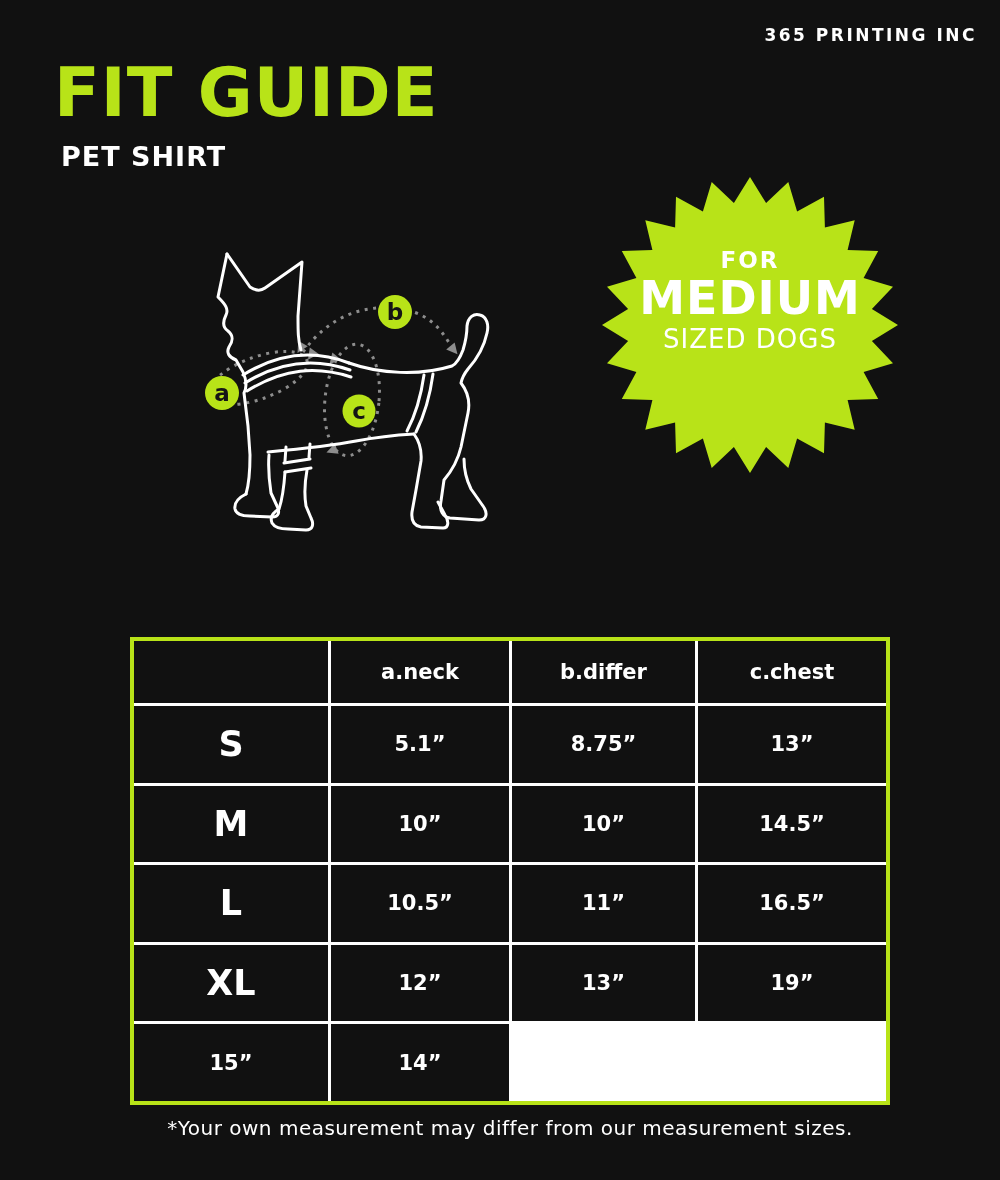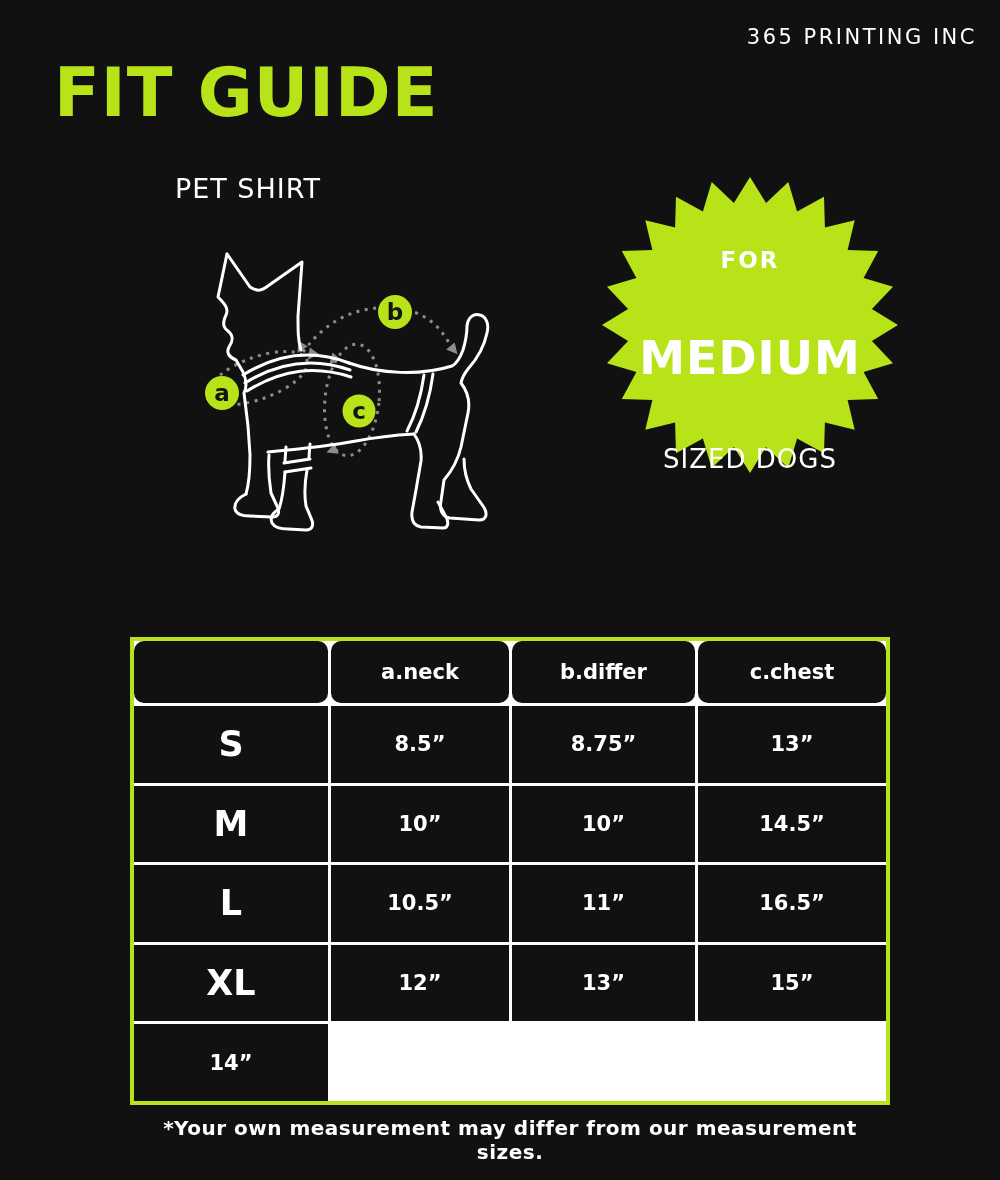--- a/index.html
+++ b/index.html
@@ -13,42 +13,41 @@
   html,body{width:1000px;height:1180px;}
   body{
     background:var(--bg);
     font-family:"DejaVu Sans","Liberation Sans",sans-serif;
     position:relative;
     overflow:hidden;
     color:var(--white);
   }
   .brand{
     position:absolute;top:25px;right:23px;
-    font-size:21px;font-weight:normal;letter-spacing:2.5px;
+    font-size:17px;font-weight:bold;letter-spacing:2.5px;
     color:var(--white);
   }
   .title{
     position:absolute;left:54px;top:60px;
     font-size:67px;font-weight:bold;letter-spacing:1px;line-height:1;
     color:var(--accent);
   }
   .subtitle{
     position:absolute;left:61px;top:141px;width:374px;
-    text-align:center;
-    font-size:27px;font-weight:normal;letter-spacing:1px;
+    text-align:left;
+    font-size:27px;font-weight:bold;letter-spacing:1px;
     color:var(--white);
-    margin-top:32px;
   }
   
   .badge{position:absolute;left:600px;top:175px;width:300px;height:300px;}
   .badge svg{position:absolute;left:0;top:0;}
   .badge-text{
     position:absolute;left:0;top:0;width:100%;height:100%;
     display:flex;flex-direction:column;align-items:center;
-    padding-top:72px;color:var(--white);text-align:center;justify-content:space-between;
+    padding-top:72px;color:var(--white);text-align:center;
   }
   .badge-line1{font-size:23px;font-weight:bold;letter-spacing:2px;line-height:26px;}
   .badge-line2,.badge-line3{font-size:46px;font-weight:bold;letter-spacing:1px;line-height:50px;}
   .badge-line4{font-size:26px;font-weight:normal;letter-spacing:1px;line-height:32px;}
   
   .diagram{position:absolute;left:185px;top:243px;width:330px;height:300px;}
   .marker-letter{
     font-family:"DejaVu Sans","Liberation Sans",sans-serif;
     font-size:23px;font-weight:bold;fill:var(--ink);
   }
@@ -60,26 +59,26 @@
     display:grid;
     grid-template-columns:194px 178px 183px 1fr;
     grid-template-rows:62px repeat(5,1fr);
     gap:3px;
   }
   .cell{
     background:var(--bg);
     display:flex;align-items:center;justify-content:center;
     color:var(--white);
   }
-  .cell.hdr{font-size:21px;font-weight:bold;border-radius:10px;}
+  .cell.hdr{font-size:21px;font-weight:bold;}
   .cell.size{font-size:35px;font-weight:bold;}
   .cell.val{font-size:21px;font-weight:bold;}
   .footnote{
     position:absolute;left:130px;top:1116px;width:760px;
-    text-align:center;font-size:20px;font-weight:bold;letter-spacing:0.5px;
+    text-align:center;font-size:20px;font-weight:normal;letter-spacing:0.5px;
     color:var(--white);
   }
 </style>
 </head>
 <body>
 
 <div class="brand">365 PRINTING INC</div>
 <div class="title">FIT GUIDE</div>
 <div class="subtitle">PET SHIRT</div>
 
@@ -150,35 +149,36 @@
   </svg>
 </div>
 
 <div class="size-table">
   <div class="cell hdr"></div>
   <div class="cell hdr">a.neck</div>
   <div class="cell hdr">b.differ</div>
   <div class="cell hdr">c.chest</div>
 
   <div class="cell size">S</div>
-  <div class="cell val">8.5”</div>
+  <div class="cell val">5.1”</div>
   <div class="cell val">8.75”</div>
   <div class="cell val">13”</div>
 
   <div class="cell size">M</div>
   <div class="cell val">10”</div>
   <div class="cell val">10”</div>
   <div class="cell val">14.5”</div>
 
   <div class="cell size">L</div>
   <div class="cell val">10.5”</div>
   <div class="cell val">11”</div>
   <div class="cell val">16.5”</div>
 
   <div class="cell size">XL</div>
   <div class="cell val">12”</div>
   <div class="cell val">13”</div>
+  <div class="cell val">19”</div>
 
   <div class="cell val">15”</div>
   <div class="cell val">14”</div>
 </div>
 
 <div class="footnote">*Your own measurement may differ from our measurement sizes.</div>
 
 </body></html>

